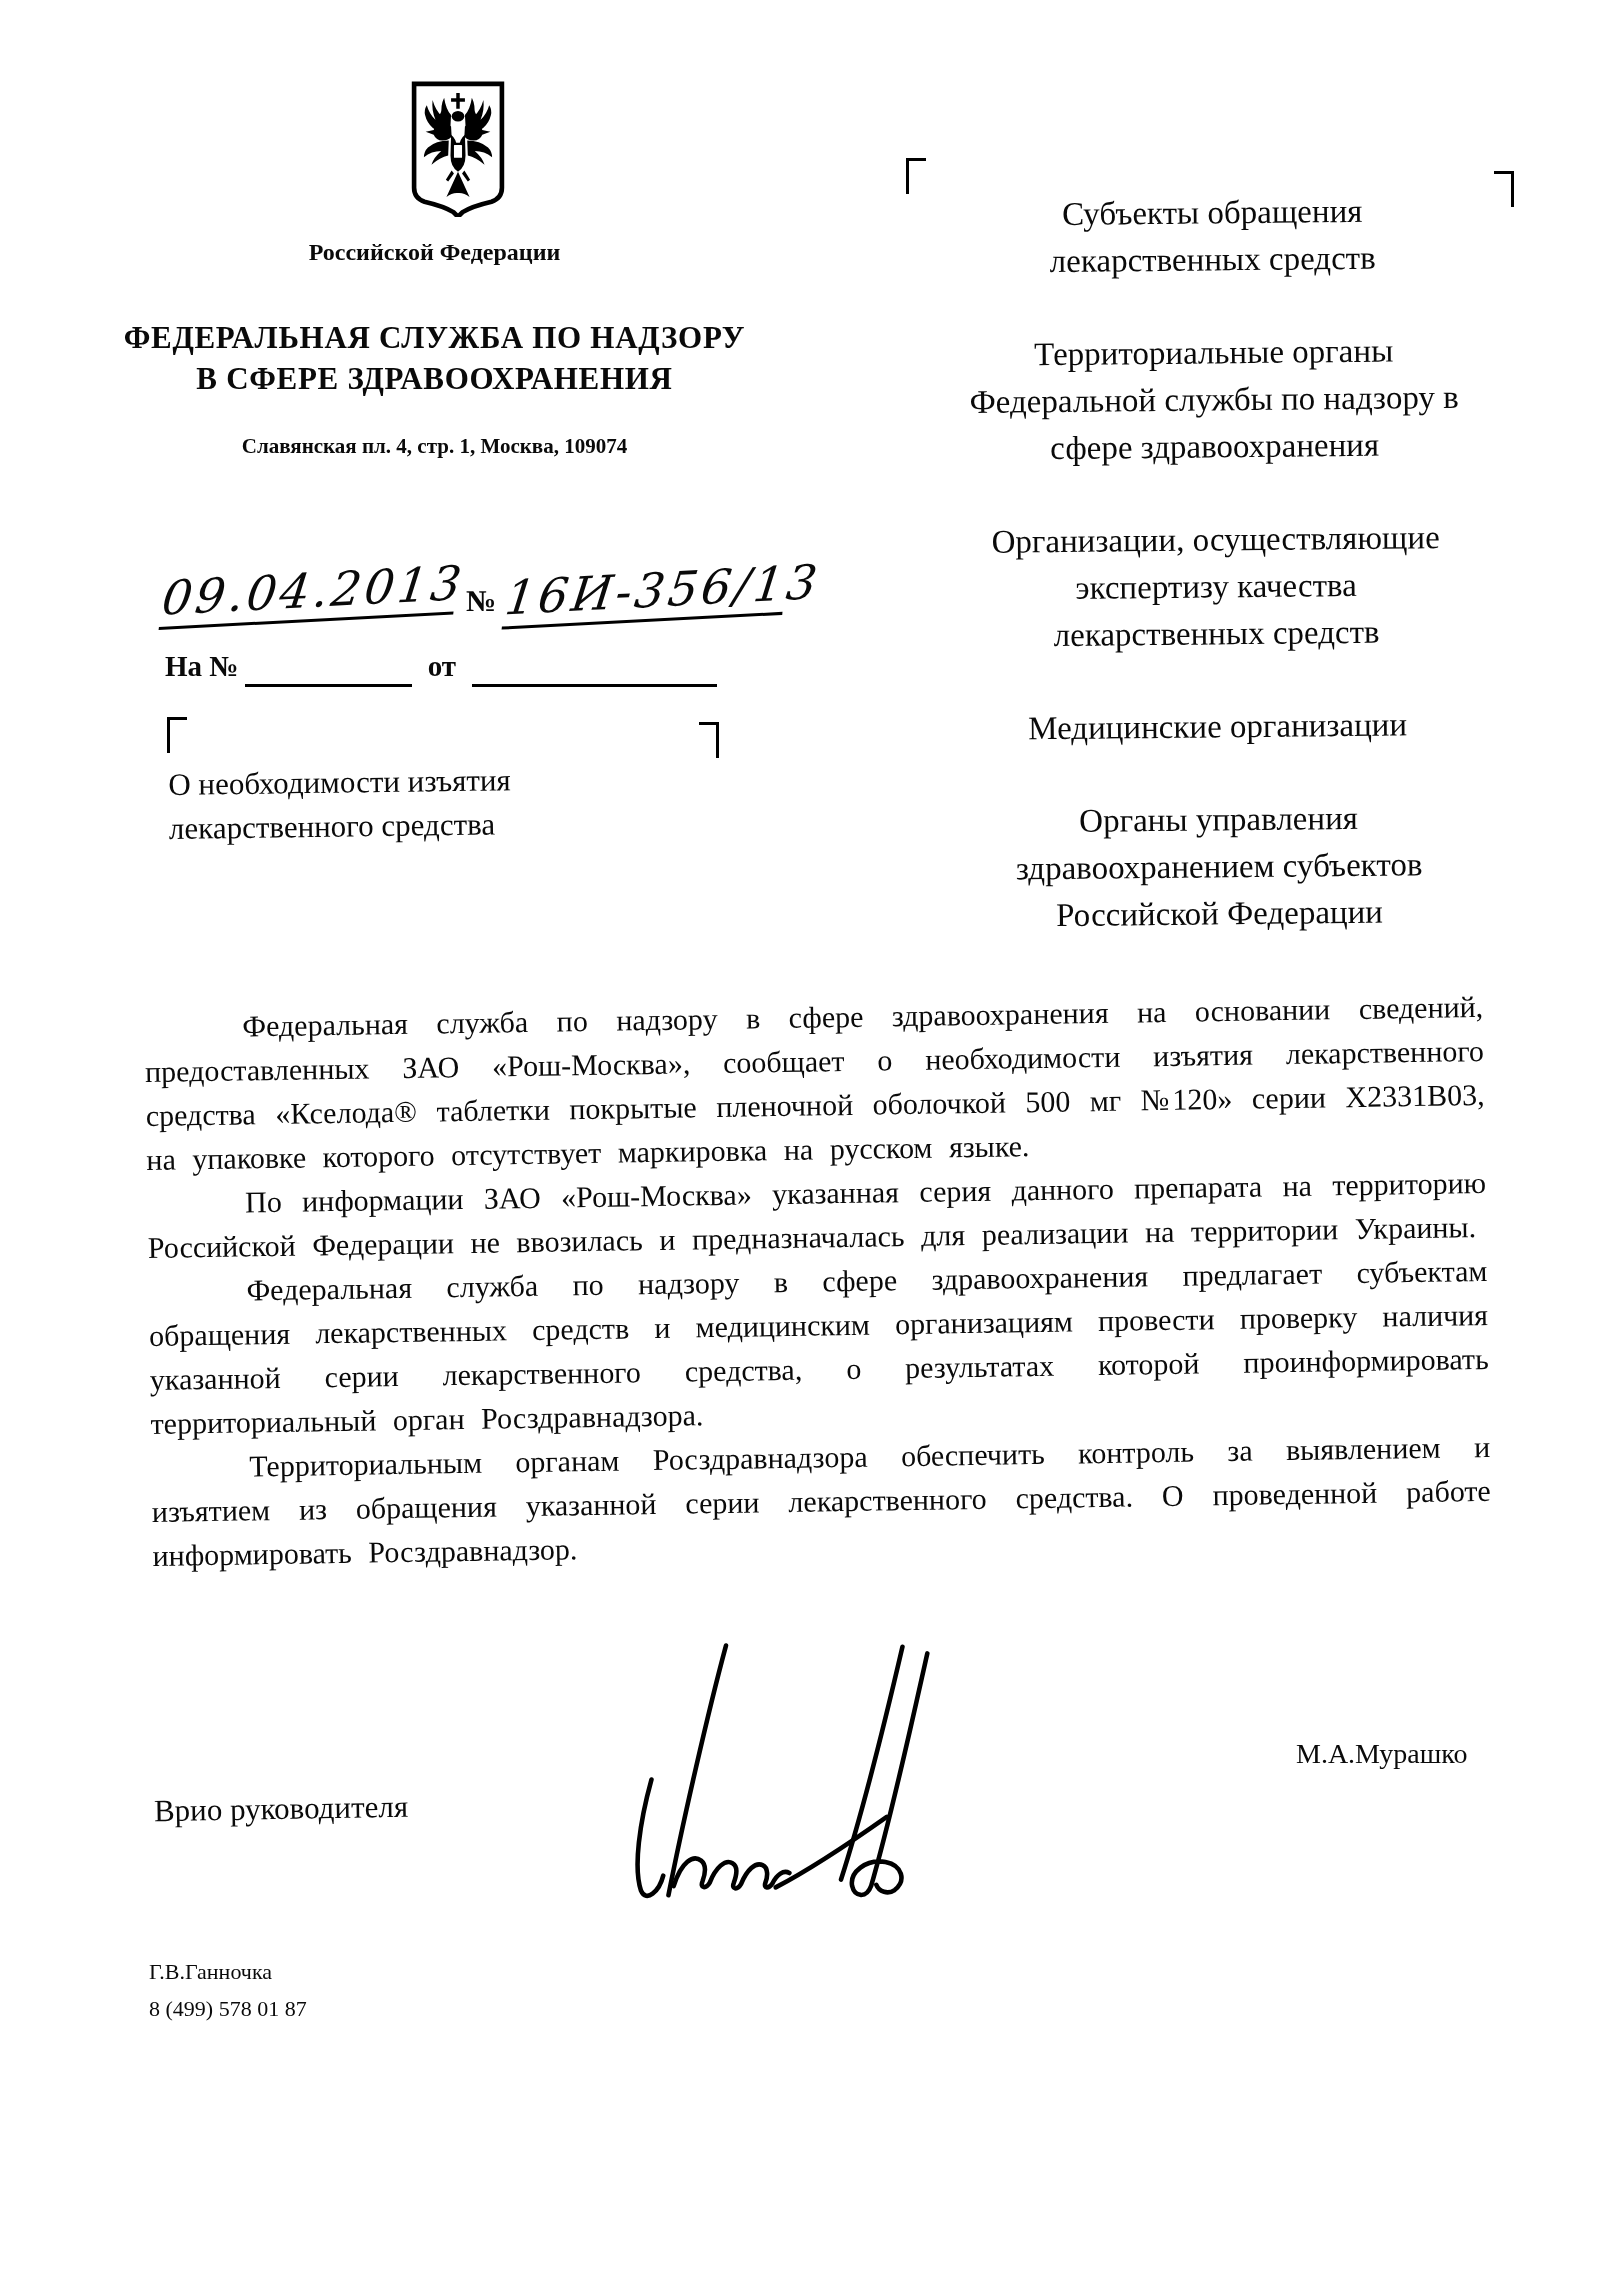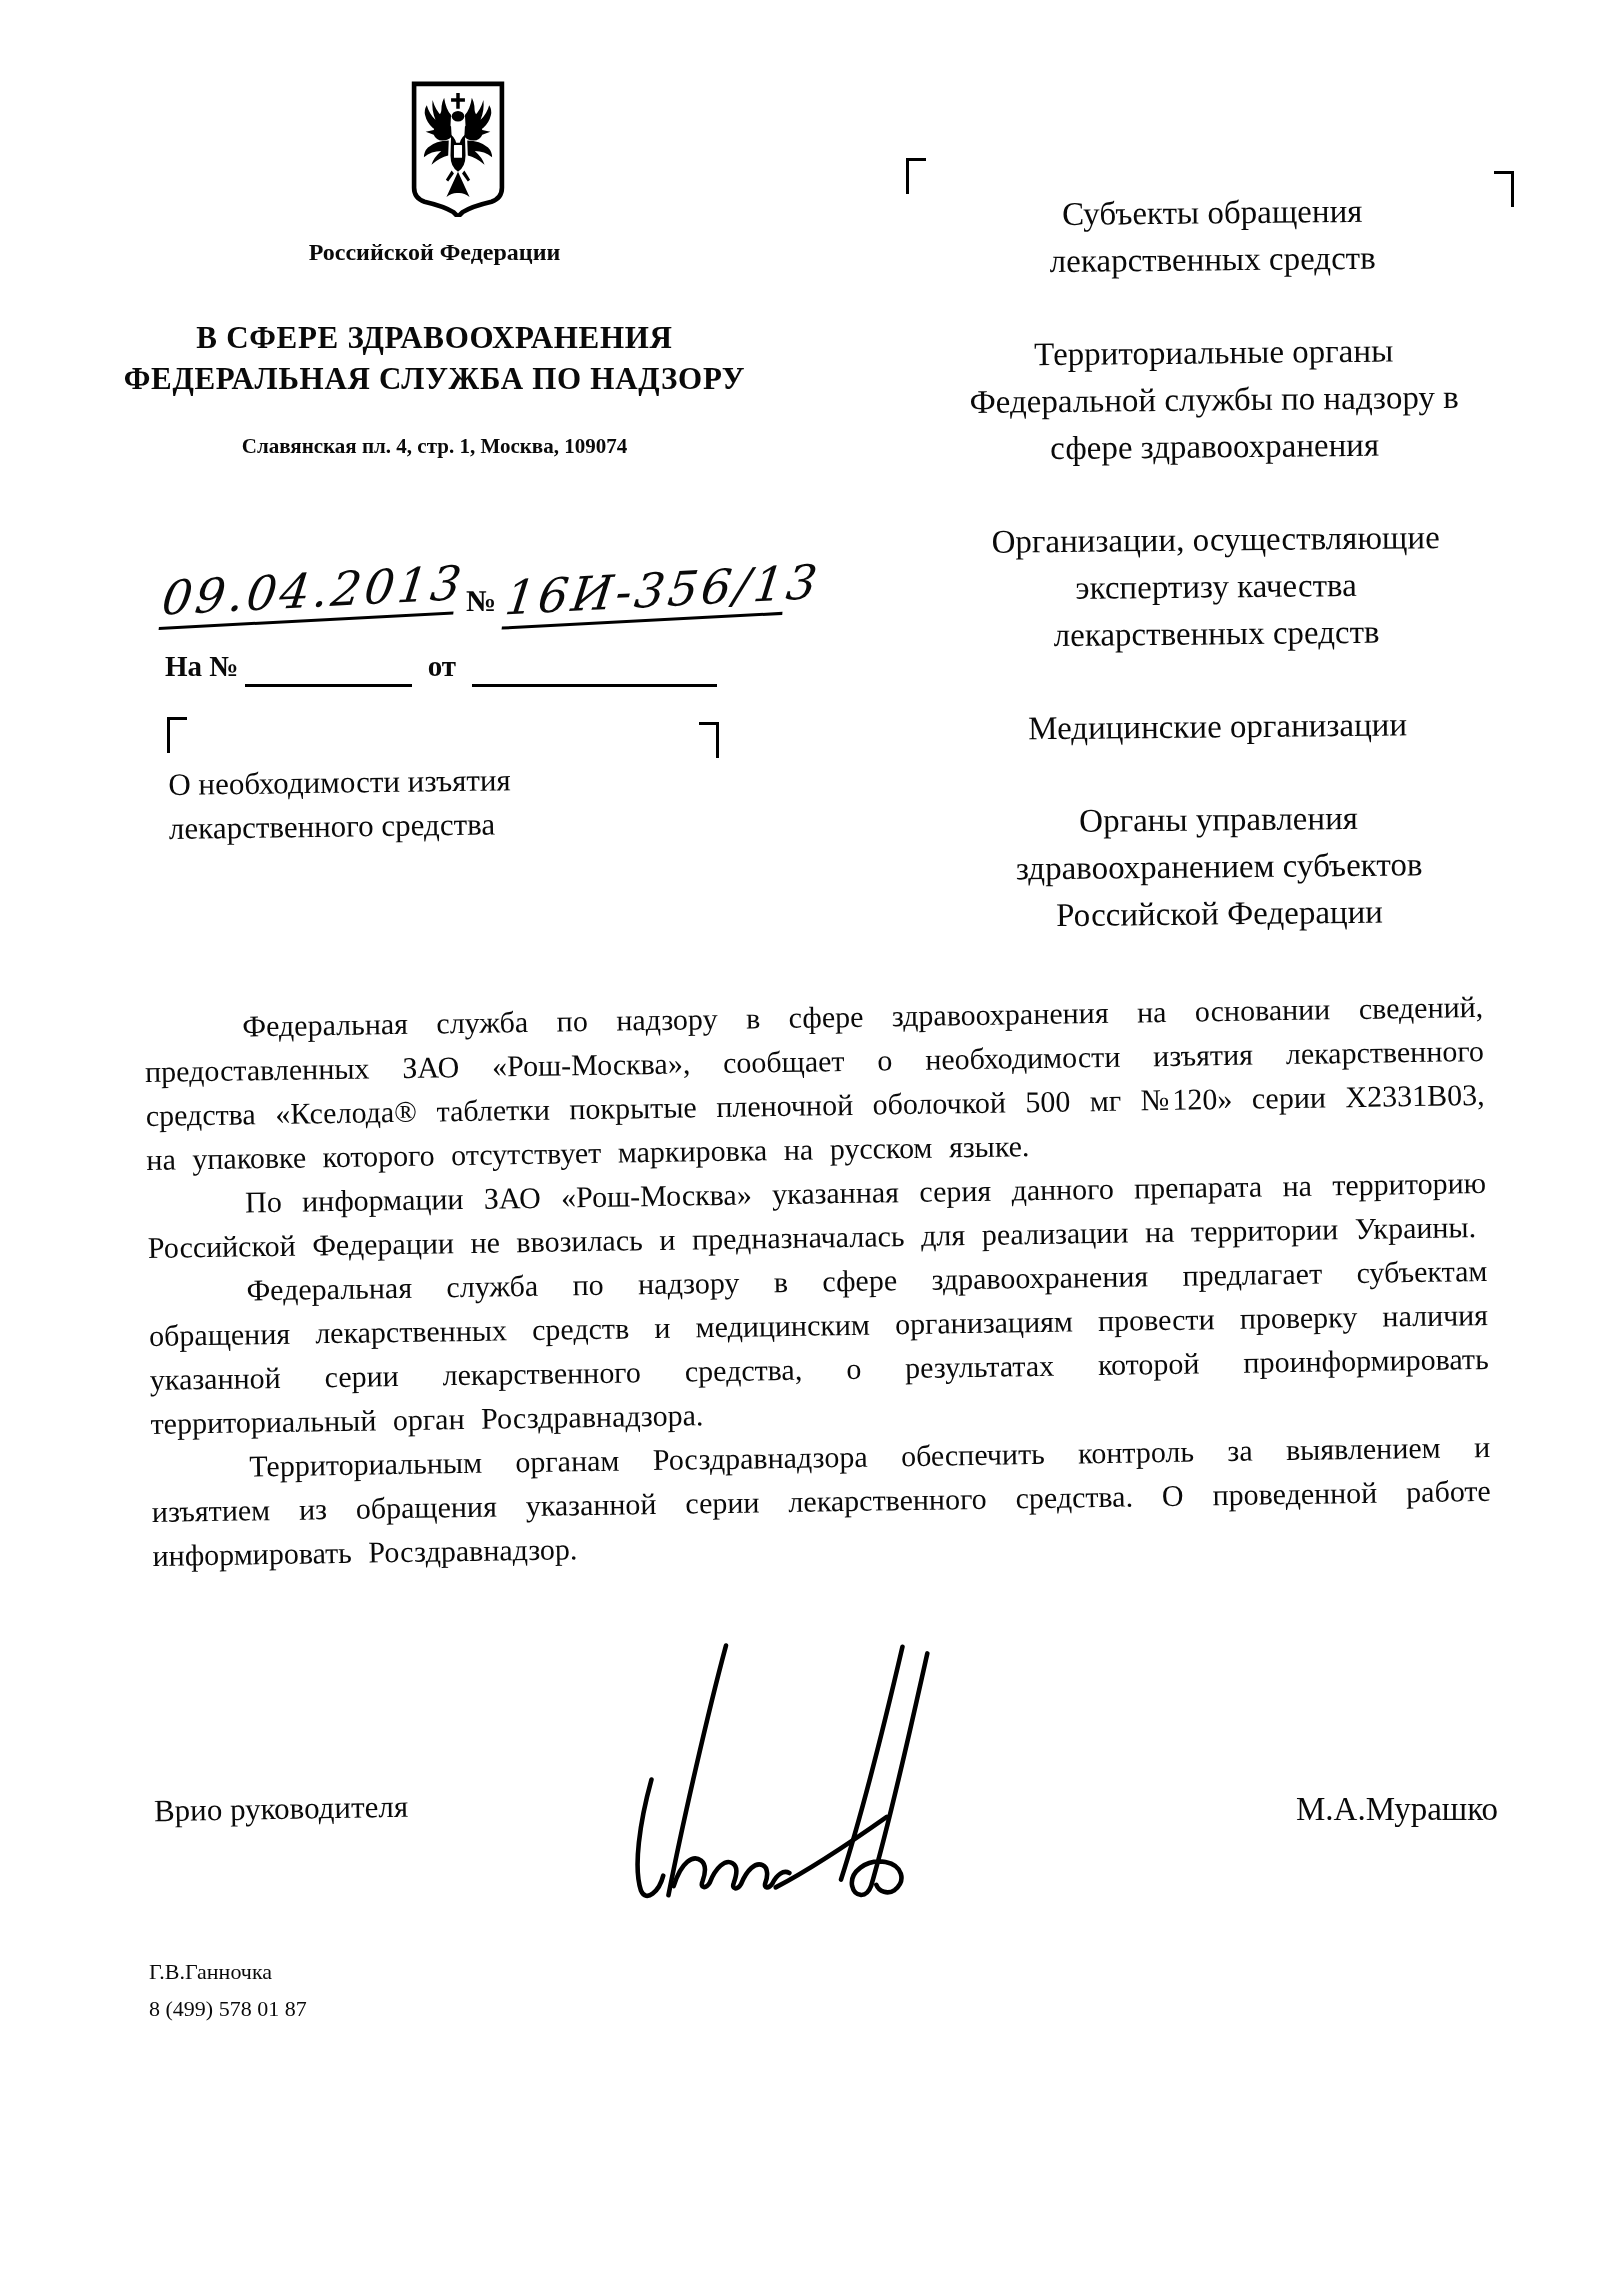--- a/index.html
+++ b/index.html
@@ -74,21 +74,21 @@
   .body-text{
     position:absolute; left:144px; top:1006px; width:1339px;
     font-size:30px; line-height:44px; text-align:justify;
     transform:rotate(-0.9deg); transform-origin:0 0;
   }
   .body-text p{ margin:0; text-indent:98px; word-spacing:9.1px; }
 
   
   .signer-title{ position:absolute; left:154px; top:1791px;
     font-size:31px; transform:rotate(-1deg); }
-  .signer-name{ position:absolute; left:1296px; top:1791px; font-size:33px; }
+  .signer-name{ position:absolute; left:1296px; top:1738px; font-size:28px; }
   .signature-svg{ position:absolute; left:607px; top:1639px; }
 
   
   .footer{ position:absolute; left:149px; top:1953px;
     font-size:22px; line-height:37px; }
 </style>
 </head>
 <body>
 
 <div class="page">
@@ -117,22 +117,22 @@
         </g>
         <rect x="81" y="112" width="18" height="26" rx="3" fill="#ffffff" stroke="#000000" stroke-width="4"></rect>
       </svg>
     </div>
 
     <div class="ministry">
       <div>Российской Федерации</div>
     </div>
 
     <div class="service">
+      <div>ФЕДЕРАЛЬНАЯ СЛУЖБА ПО НАДЗОРУ</div>
       <div>В СФЕРЕ ЗДРАВООХРАНЕНИЯ</div>
-      <div>ФЕДЕРАЛЬНАЯ СЛУЖБА ПО НАДЗОРУ</div>
     </div>
 
     <div class="addr">
       <div>Славянская пл. 4, стр. 1, Москва, 109074</div>
     </div>
   </div>
 
   <div class="ref-row">
     <span class="u-line ref-date hand">09.04.2013</span>
     <span class="ref-no-sign">№</span>

